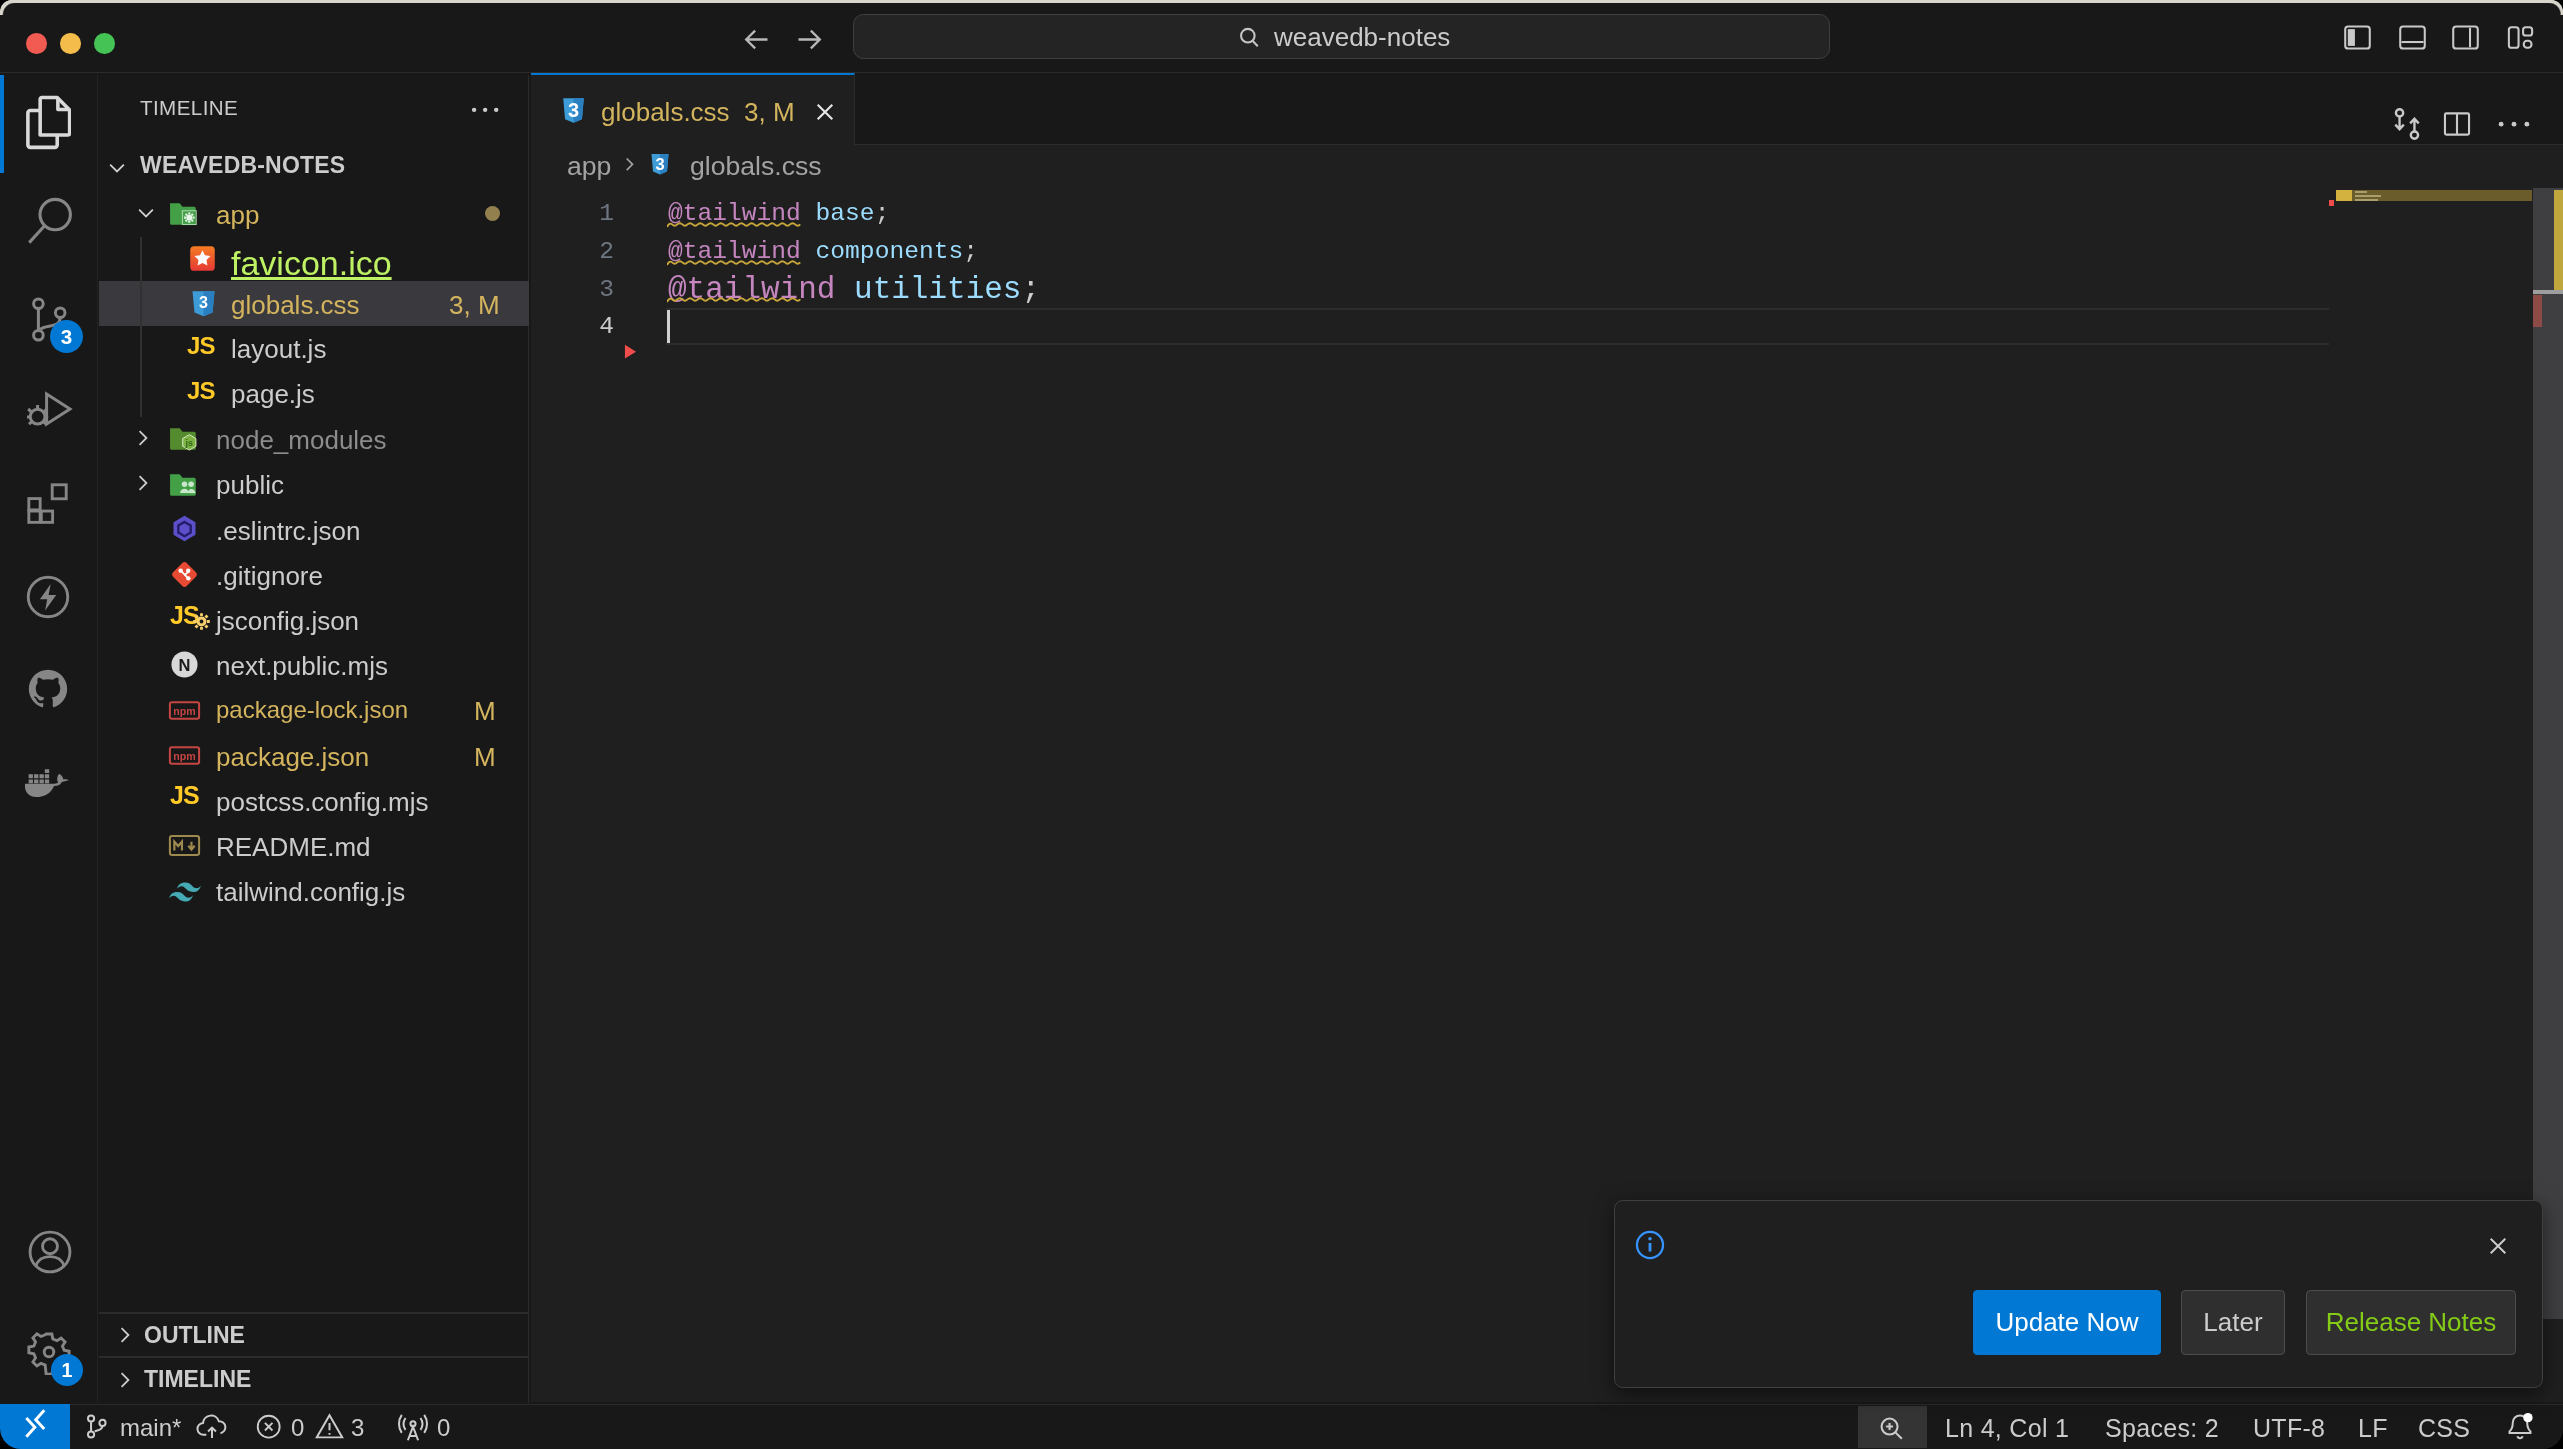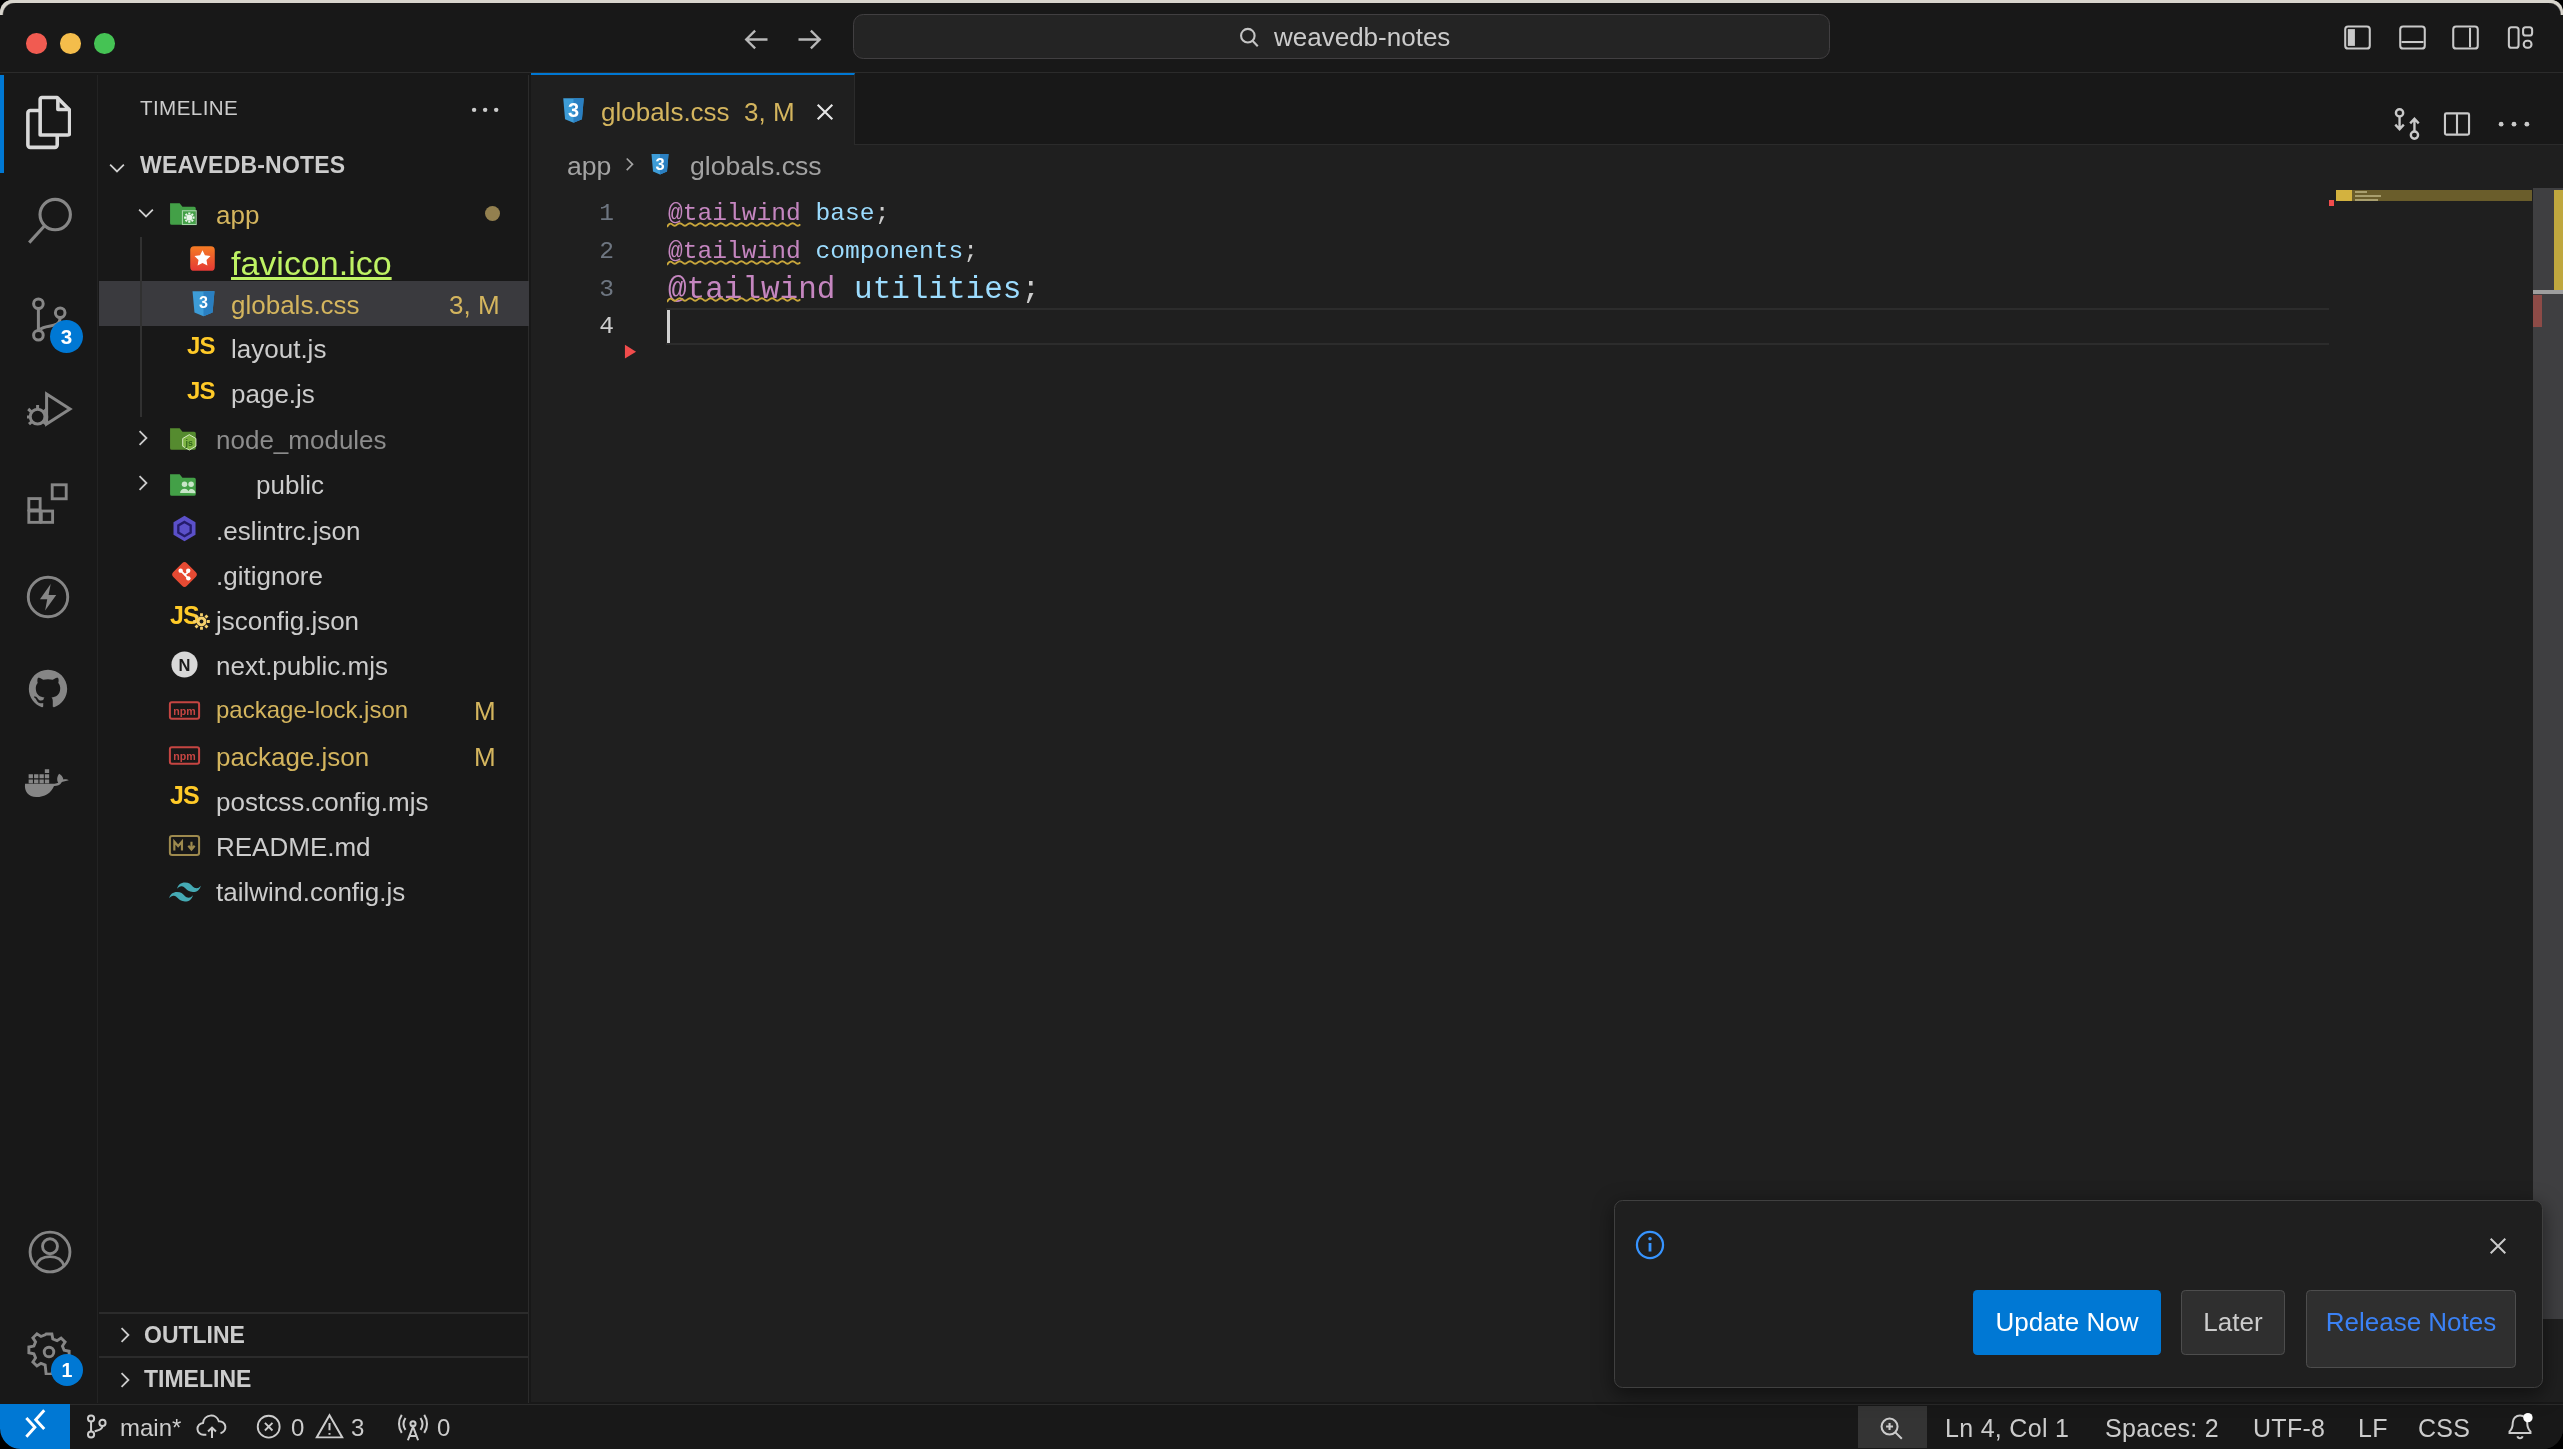--- a/index.html
+++ b/index.html
@@ -191,21 +191,21 @@
       <path d="M5.5 3 10.5 8 5.5 13"></path>
     </svg>
   <svg class="abs" style="left:168px;top:468px;" width="33" height="33" viewBox="0 0 24 24">
     <path d="M1.5 4.5h7l2 2.5h8.5a1.2 1.2 0 0 1 1.2 1.2V19a1.2 1.2 0 0 1-1.2 1.2H2.7A1.2 1.2 0 0 1 1.5 19z" fill="#43a047"></path>
     <g fill="#c8e6c9">
         <circle cx="12" cy="11.8" r="2"></circle>
         <circle cx="16.8" cy="11.8" r="2"></circle>
         <path d="M8.8 18.2c0-2 1.4-3.2 3.2-3.2s3.2 1.2 3.2 3.2zM14.6 18.2c.1-1.6 1-2.9 2.2-2.9 1.8 0 3.2 1.2 3.2 3z"></path>
       </g>
   </svg>
-  <div class="abs" style="left:216px;top:470px;font-size:26px;color:#cccccc;margin-left:40px;">public</div>
+  <div class="abs" style="left:216px;top:470px;font-size:26px;color:#cccccc;">public</div>
 
   <svg class="abs" style="left:168px;top:512px;" width="33" height="33" viewBox="0 0 24 24">
     <path d="M12 2.8l8 4.6v9.2l-8 4.6-8-4.6V7.4z" fill="#5b50c9" rx="2"></path>
     <path d="M12 7.2l4.5 2.6v5.2L12 17.6l-4.5-2.6V9.8z" fill="none" stroke="#241c6b" stroke-width="1.7"></path>
   </svg>
   <div class="abs" style="left:216px;top:516px;font-size:26px;color:#cccccc;">.eslintrc.json</div>
 
   <svg class="abs" style="left:168px;top:558px;" width="33" height="33" viewBox="0 0 24 24">
     <rect x="5" y="5" width="14" height="14" rx="2.5" fill="#e64a33" transform="rotate(45 12 12)"></rect>
     <g stroke="#fff" stroke-width="1.3" fill="none">
@@ -411,15 +411,15 @@
   <svg class="abs" style="left:1633px;top:1228px;" width="34" height="34" viewBox="0 0 24 24" fill="none" stroke="#3794ff" stroke-width="1.6">
       <circle cx="12" cy="12" r="9.2"></circle>
       <path d="M12 10.6v6" stroke-width="2"></path>
       <circle cx="12" cy="7.6" r="1.25" fill="#3794ff" stroke="none"></circle>
     </svg>
   <svg class="abs" style="left:2485px;top:1233px;" width="26" height="26" viewBox="0 0 16 16" fill="none" stroke="#cccccc" stroke-width="1.2">
       <path d="M3.5 3.5l9 9M12.5 3.5l-9 9"></path>
     </svg>
   <div class="abs" style="left:1973px;top:1290px;width:188px;height:65px;background:#0078d4;border-radius:4.3px;color:#ffffff;font-size:26px;text-align:center;line-height:65px;">Update Now</div>
   <div class="abs" style="left:2181px;top:1290px;width:104px;height:65px;background:#2f2f2f;border:1.7px solid #4d4d4d;border-radius:4.3px;color:#cccccc;font-size:26px;text-align:center;line-height:62px;">Later</div>
-  <div class="abs" style="left:2306px;top:1290px;width:210px;height:78px;background:#2f2f2f;border:1.7px solid #4d4d4d;border-radius:4.3px;color:#3b82f6;font-size:26px;text-align:center;line-height:62px;">Release Notes</div>
+  <div class="abs" style="left:2306px;top:1290px;width:210px;height:65px;background:#2f2f2f;border:1.7px solid #4d4d4d;border-radius:4.3px;color:#84cc16;font-size:26px;text-align:center;line-height:62px;">Release Notes</div>
 </div>
 
 
 </body></html>

